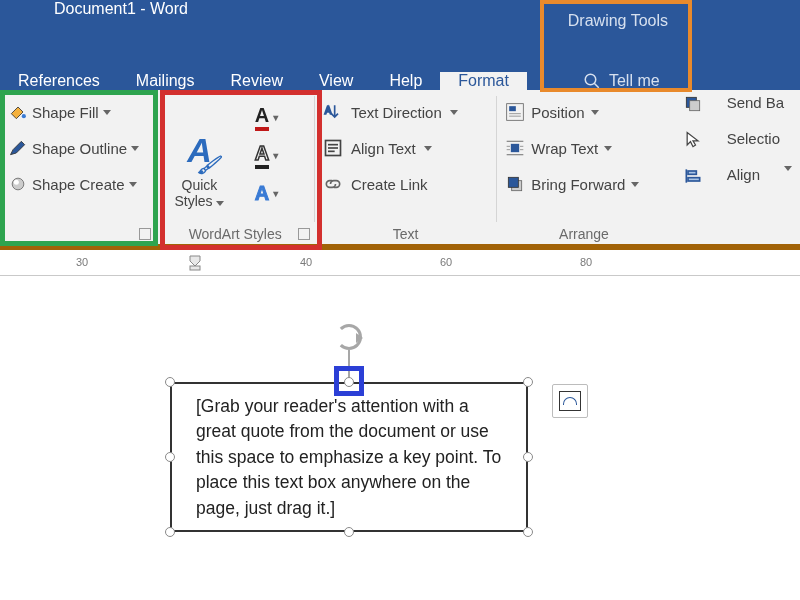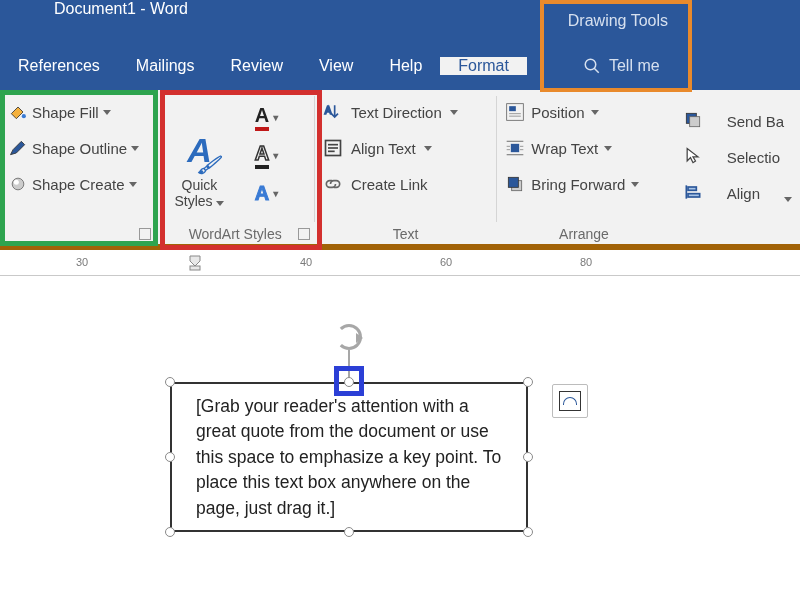--- a/index.html
+++ b/index.html
@@ -1,21 +1,21 @@
 <!DOCTYPE html>
 <html><head>
 <meta charset="utf-8">
 <style>
 * { box-sizing: border-box; margin: 0; padding: 0; font-family: "Segoe UI", Arial, sans-serif; }
 body { background: #f8f8f8; width: 800px; height: 600px; overflow: hidden; position: relative; }
 
 .titlebar { background: #2b579a; color: #fff; height: 42px; display: flex; align-items: flex-start; padding-left: 54px; font-size: 16px; position: relative; }
 .titlebar .drawing-tools-tab { position: absolute; right: 114px; top: 0; height: 42px; display: flex; align-items: center; padding: 0 18px; font-size: 16px; color: #d6e0ef; }
 
-.tabrow { background: #2b579a; height: 48px; display: flex; align-items: center; color: #fff; font-size: 16px; }
+.tabrow { background: #2b579a; height: 48px; display: flex; align-items: flex-end; color: #fff; font-size: 16px; }
 .tabrow .tab { display: flex; align-items: center; padding: 0 18px; cursor: pointer; }
 .tabrow .tab.active { background: #f2f2f2; color: #2b579a; }
 .tabrow .search { display: flex; align-items: center; gap: 8px; padding: 0 10px; color: #d6e0ef; margin-left: 46px; }
 
 .orange-box { position: absolute; border: 4px solid #e98a2c; right: 108px; top: 0; width: 152px; height: 92px; pointer-events: none; z-index: 50; }
 
 .ribbon { background: #f2f2f2; height: 160px; display: flex; border-bottom: 6px solid #a16207; font-size: 15px; color: #444; }
 .group { padding: 4px 8px 2px 8px; position: relative; }
 .group .gtitle { position: absolute; bottom: 2px; left: 0; right: 0; text-align: center; font-size: 14px; color: #6a6a6a; }
 .group .launcher { position: absolute; bottom: 4px; right: 4px; width: 12px; height: 12px; border: 1px solid #999; }
@@ -38,21 +38,21 @@
 .miniA2 { color: transparent; -webkit-text-stroke: 1.5px #333; border-bottom: 4px solid #222; }
 .miniA3 { color: #3a7bd5; -webkit-text-stroke: 1px #3a7bd5; }
 
 .text-group { width: 182px; }
 .text-group .row { display: flex; align-items: center; gap: 8px; height: 36px; cursor: pointer; }
 
 .arrange-group { width: 174px; }
 .arrange-group .row { display: flex; align-items: center; gap: 6px; height: 36px; cursor: pointer; }
 
 .end-group { flex: 1; }
-.end-group .row { display: flex; align-items: flex-end; gap: 24px; height: 36px; cursor: pointer; padding-left: 4px; }
+.end-group .row { display: flex; align-items: flex-start; gap: 24px; height: 36px; cursor: pointer; padding-left: 4px; }
 
 .dd-caret { width: 0; height: 0; border-left: 4px solid transparent; border-right: 4px solid transparent; border-top: 5px solid #666; display: inline-block; }
 
 .ruler { height: 26px; background: #fff; border-bottom: 1px solid #c9c9c9; position: relative; font-size: 11px; color: #7a7a7a; display: flex; align-items: center; }
 .ruler .marks { position: absolute; left: 0; right: 0; top: 0; bottom: 0; }
 .ruler .num { position: absolute; top: 6px; }
 .ruler .indent { position: absolute; left: 188px; top: 4px; }
 
 .canvas { position: relative; background: #fff; height: 332px; }
 .textbox-wrap { position: absolute; left: 170px; top: 106px; width: 358px; height: 150px; }

